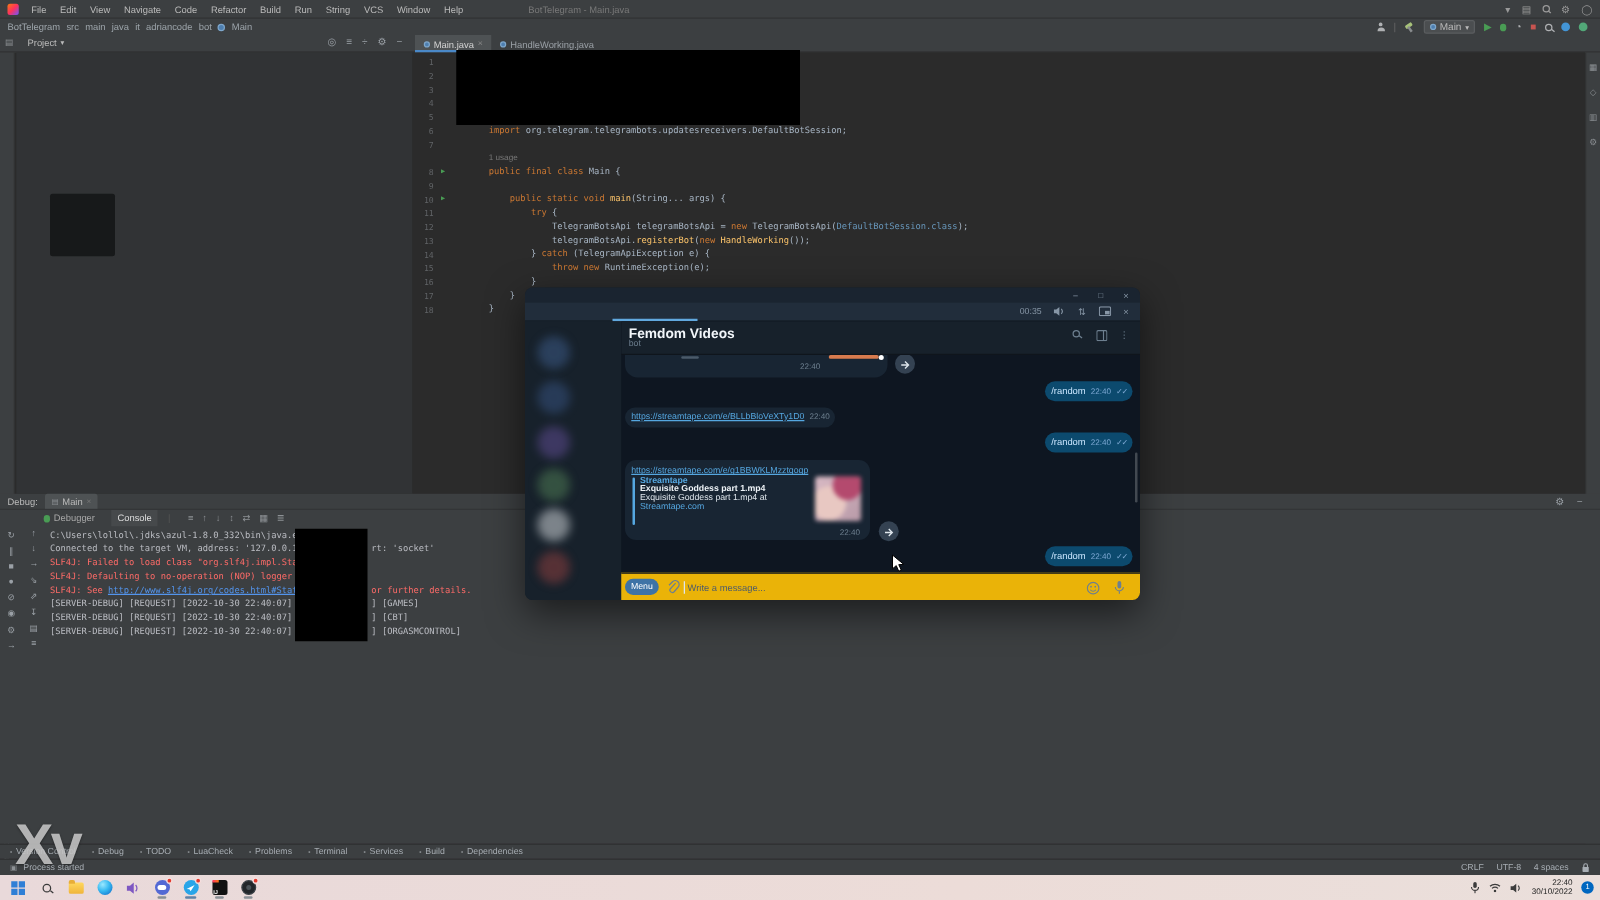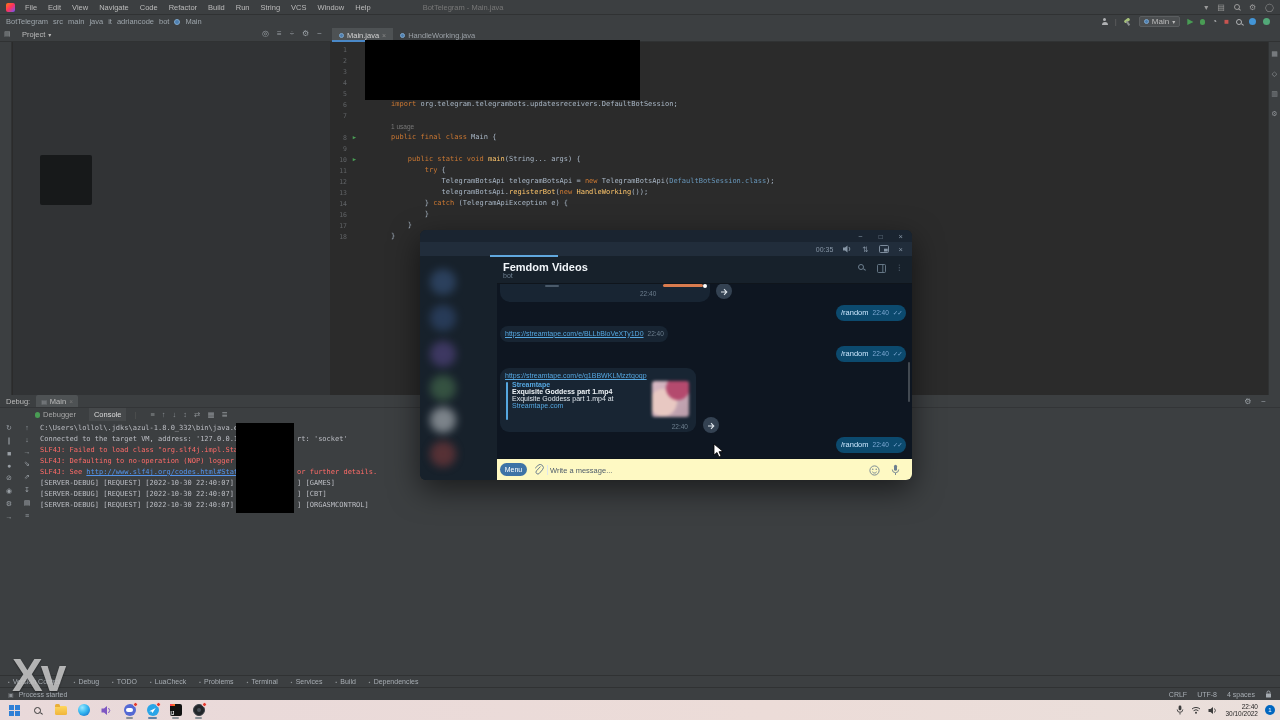--- a/index.html
+++ b/index.html
@@ -119,21 +119,21 @@
   .pv-site{color:#55a7e0;font-weight:bold;font-size:7px;}
   .pv-title{color:#eef3f7;font-weight:bold;font-size:7px;}
   .pv-desc{color:#dfe6ec;font-size:7px;}
   .pv-domain{color:#55a7e0;font-size:7px;}
   .thumb{position:absolute;border-radius:3px;overflow:hidden;
     background:
       radial-gradient(circle at 70% 20%,#b44a6e 0 30%,transparent 31%),
       radial-gradient(circle at 30% 60%,#e8c8c2 0 40%,transparent 41%),
       linear-gradient(135deg,#d8b9c4,#b89aa8);
     filter:blur(1.5px);}
-  .tg-input{position:absolute;left:77px;top:228px;width:415px;height:22px;background:#fef9c3;
+  .tg-input{position:absolute;left:77px;top:228px;width:415px;height:22px;background:#eab308;
     border-top:1px solid #0d141c;z-index:6;}
   .menu-btn{position:absolute;left:3px;top:4px;width:27px;height:13px;border-radius:7px;background:#3e73a6;
     color:#fff;font-size:7px;display:flex;align-items:center;justify-content:center;}
   .ph{position:absolute;left:53px;top:7px;color:#4e5c6a;font-size:7.5px;}
   .caret{position:absolute;left:50px;top:6px;width:1px;height:10px;background:#dfe6ec;}
   .scrollthumb{position:absolute;width:2px;border-radius:1px;background:rgba(255,255,255,.22);}
 
   
   .taskbar{position:absolute;left:0;top:700px;width:1280px;height:20px;
     background:linear-gradient(90deg,#e9d9da,#ecdcd8 60%,#eadfdb);display:flex;align-items:center;z-index:8;}
@@ -348,20 +348,26 @@
         <span class="ann"></span>
         <span class="ecode"><span class="pl">            telegramBotsApi.</span><span class="fn">registerBot</span><span class="pl">(</span><span class="kw">new </span><span class="fn">HandleWorking</span><span class="pl">());</span></span>
       </div>
       <div class="eline">
         <span class="ln">14</span>
         <span class="gic"></span>
         <span class="ann"></span>
         <span class="ecode"><span class="pl">        } </span><span class="kw">catch </span><span class="pl">(TelegramApiException e) {</span></span>
       </div>
       <div class="eline">
+        <span class="ln">15</span>
+        <span class="gic"></span>
+        <span class="ann"></span>
+        <span class="ecode"><span class="pl">            </span><span class="kw">throw new </span><span class="pl">RuntimeException(e);</span></span>
+      </div>
+      <div class="eline">
         <span class="ln">16</span>
         <span class="gic"></span>
         <span class="ann"></span>
         <span class="ecode"><span class="pl">        }</span></span>
       </div>
       <div class="eline">
         <span class="ln">17</span>
         <span class="gic"></span>
         <span class="ann"></span>
         <span class="ecode"><span class="pl">    }</span></span>

